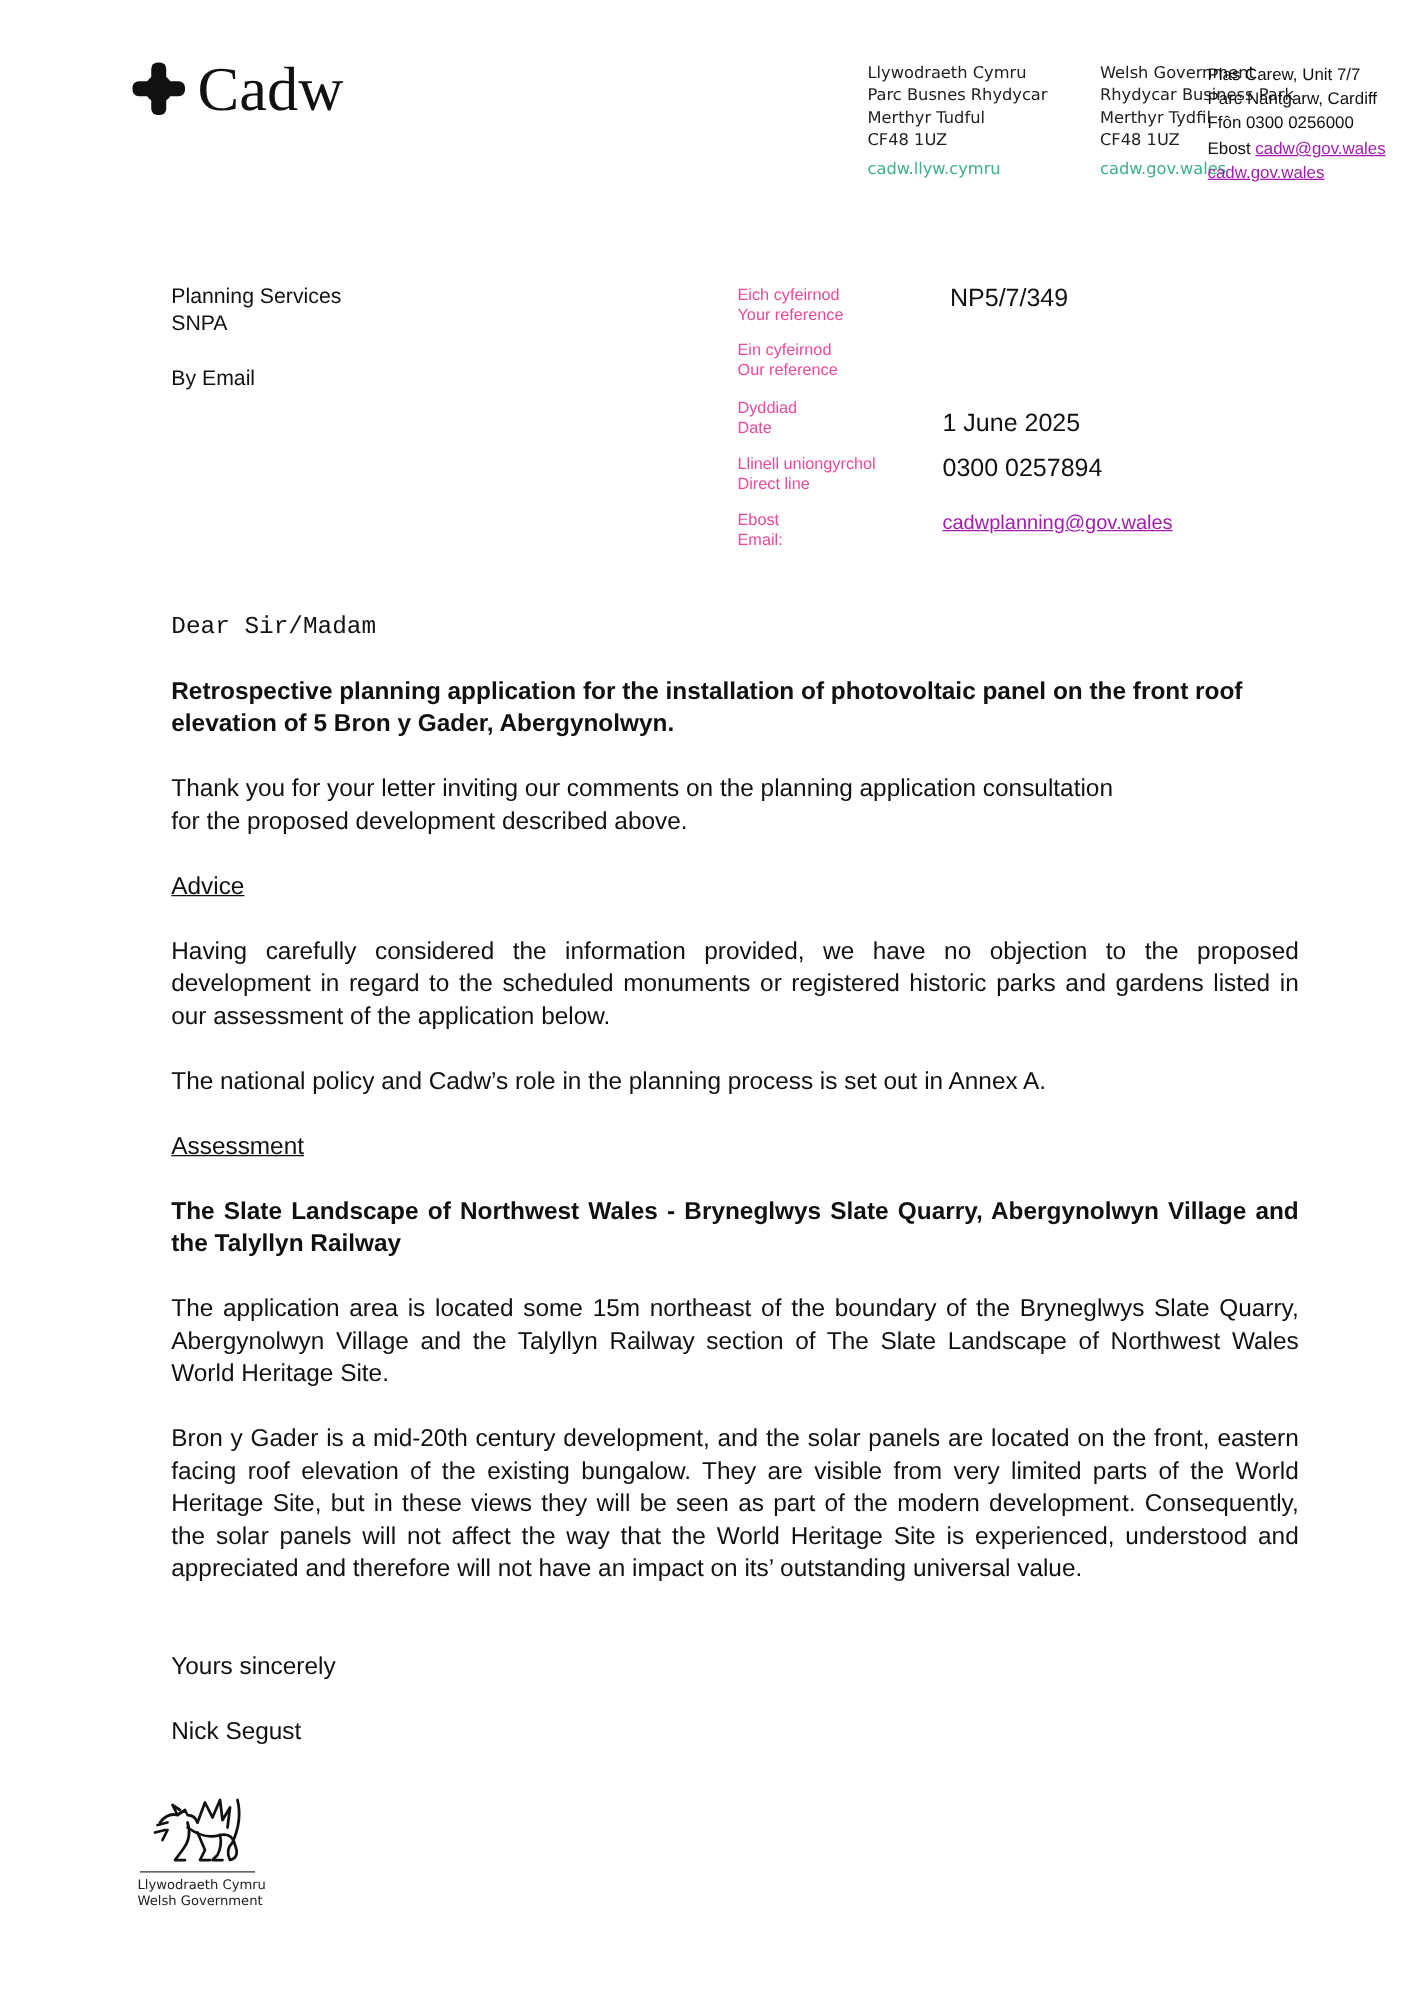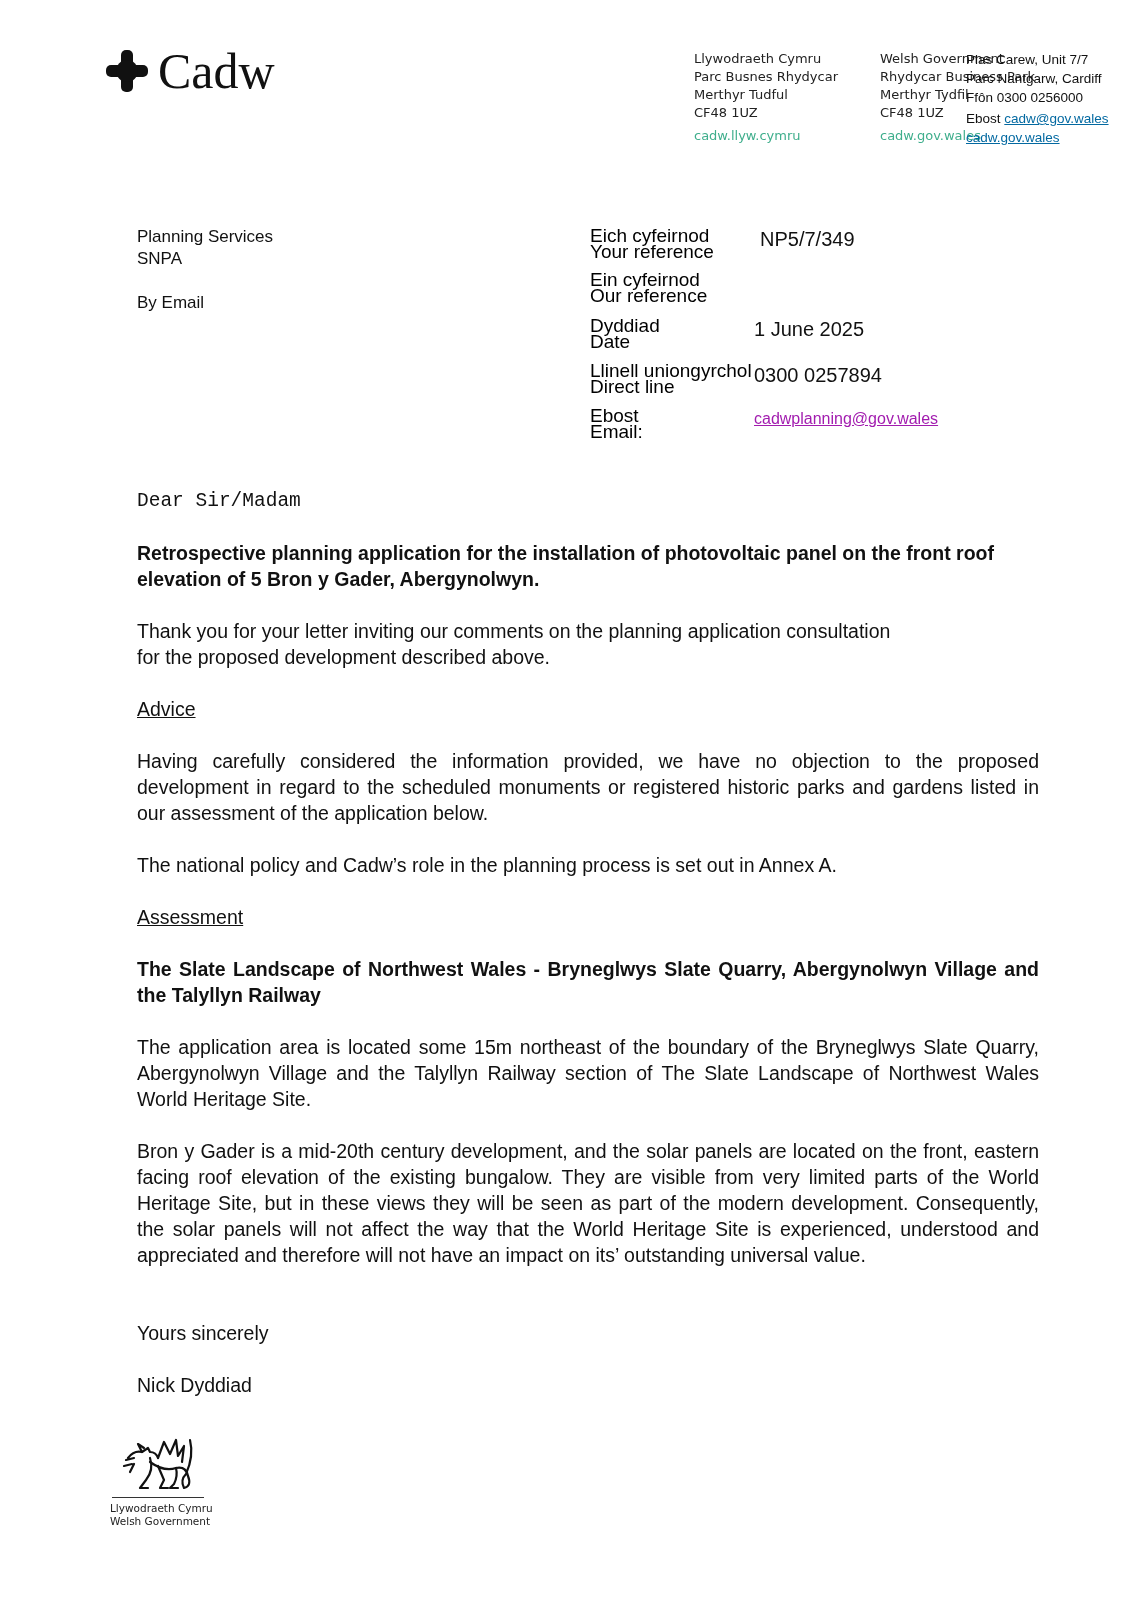--- a/index.html
+++ b/index.html
@@ -4,23 +4,23 @@
 <style>
   html, body { margin:0; padding:0; background:#fff; }
   body { width:1132px; height:1600px; position:relative; overflow:hidden; font-family:"Liberation Sans", sans-serif; color:#111; }
   .abs { position:absolute; }
   .logo { left:104px; top:46px; display:flex; align-items:center; }
   .logo-cross { width:46px; height:46px; position:relative; }
   .logo-word { font-family:"Liberation Serif", serif; font-size:50px; margin-left:8px; color:#111; line-height:1; letter-spacing:0px; }
   .addr { font-family:"DejaVu Sans", sans-serif; font-size:13px; line-height:18px; color:#222; }
   .addr .web { color:#3fae8c; margin-top:5px; }
   .addr-over { font-family:"Liberation Sans", sans-serif; font-size:13.5px; line-height:19px; color:#111; }
-  .addr-over a { color:#0369a1; text-decoration:underline; }
+  .addr-over a { color:#a21caf; text-decoration:underline; }
   .recipient { left:137px; top:226px; font-size:17px; line-height:22px; }
-  .meta-lbl { left:590px; font-size:19px; line-height:16px; color:#000000; }
+  .meta-lbl { left:590px; font-size:13px; line-height:16px; color:#ec4899; }
   .meta-val { left:754px; font-size:20px; color:#111; }
   .meta-link { color:#a21caf; text-decoration:underline; font-size:16px; }
   .body-text { left:137px; width:902px; font-size:19.5px; line-height:26px; }
   .just { text-align:justify; }
   .bold { font-weight:bold; }
   .ul { text-decoration:underline; }
   .footer-lbl { left:110px; top:1502px; font-family:"DejaVu Sans", sans-serif; font-size:10.5px; line-height:13px; color:#222; }
   .footer-rule { left:112px; top:1497px; width:92px; height:1px; background:#333; }
 </style>
 </head>
@@ -82,21 +82,21 @@
 
 <div class="abs meta-lbl" style="top:272px;">
   <div>Ein cyfeirnod</div>
   <div>Our reference</div>
 </div>
 
 <div class="abs meta-lbl" style="top:318px;">
   <div>Dyddiad</div>
   <div>Date</div>
 </div>
-<div class="abs meta-val" style="top:318px;">1 June 2025</div>
+<div class="abs meta-val" style="top:328px;">1 June 2025</div>
 
 <div class="abs meta-lbl" style="top:363px;">
   <div>Llinell uniongyrchol</div>
   <div>Direct line</div>
 </div>
 <div class="abs meta-val" style="top:364px;">0300 0257894</div>
 
 <div class="abs meta-lbl" style="top:408px;">
   <div>Ebost</div>
   <div>Email:</div>
@@ -120,21 +120,21 @@
 <div class="abs body-text ul" style="top:904px; width:auto;">Assessment</div>
 
 <div class="abs body-text bold just" style="top:956px;">The Slate Landscape of Northwest Wales - Bryneglwys Slate Quarry, Abergynolwyn Village and the Talyllyn Railway</div>
 
 <div class="abs body-text just" style="top:1034px;">The application area is located some 15m northeast of the boundary of the Bryneglwys Slate Quarry, Abergynolwyn Village and the Talyllyn Railway section of The Slate Landscape of Northwest Wales World Heritage Site.</div>
 
 <div class="abs body-text just" style="top:1138px;">Bron y Gader is a mid-20th century development, and the solar panels are located on the front, eastern facing roof elevation of the existing bungalow. They are visible from very limited parts of the World Heritage Site, but in these views they will be seen as part of the modern development. Consequently, the solar panels will not affect the way that the World Heritage Site is experienced, understood and appreciated and therefore will not have an impact on its’ outstanding universal value.</div>
 
 <div class="abs body-text" style="top:1320px;">Yours sincerely</div>
 
-<div class="abs body-text" style="top:1372px;">Nick Dyddiad</div>
+<div class="abs body-text" style="top:1372px;">Nick Segust</div>
 
 <div class="abs" style="left:120px; top:1436px;">
   <svg width="80" height="58" viewBox="0 0 80 58" fill="none" stroke="#111" stroke-width="2.2" stroke-linecap="round" stroke-linejoin="round">
     <path d="M8 22 Q14 14 22 16 L28 12 L30 16 Q36 16 38 22"></path>
     <path d="M22 16 L18 8 L24 12"></path>
     <path d="M6 24 L14 22 M4 30 L12 28 M14 28 L10 36"></path>
     <path d="M30 22 Q34 34 26 44 L20 52 L28 52"></path>
     <path d="M30 26 Q44 36 56 32 Q58 40 54 48 L50 52 L58 52"></path>
     <path d="M38 30 L44 44 L40 52 L48 52"></path>
     <path d="M38 22 L44 6 L50 18 L56 4 L58 20 L64 10 L62 26"></path>

